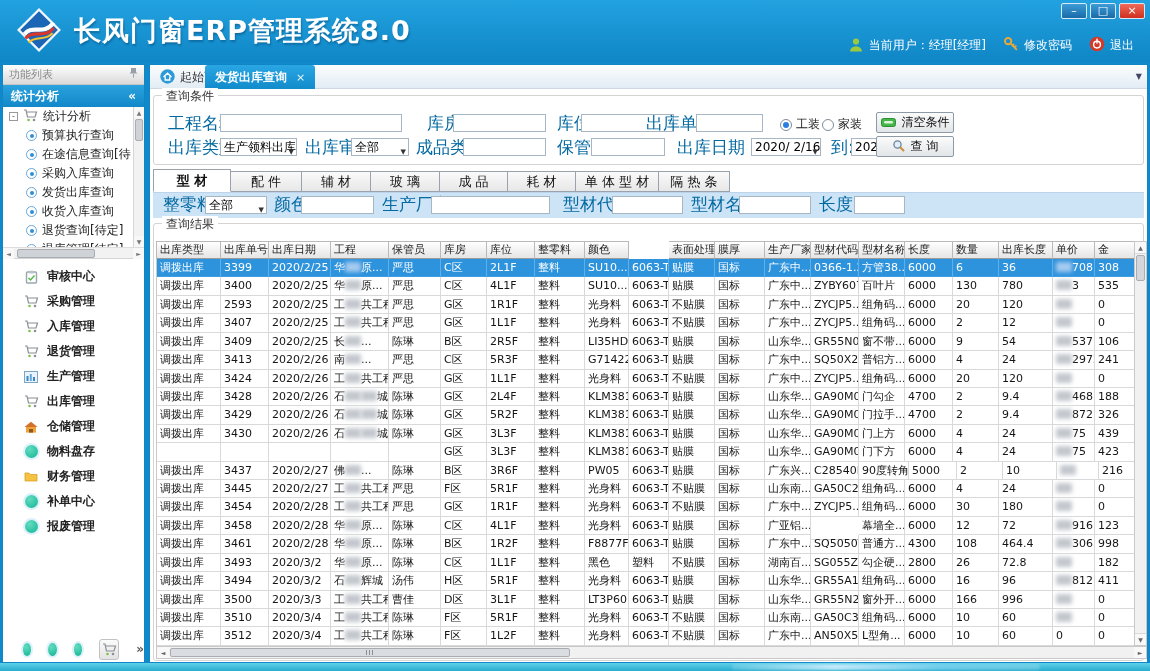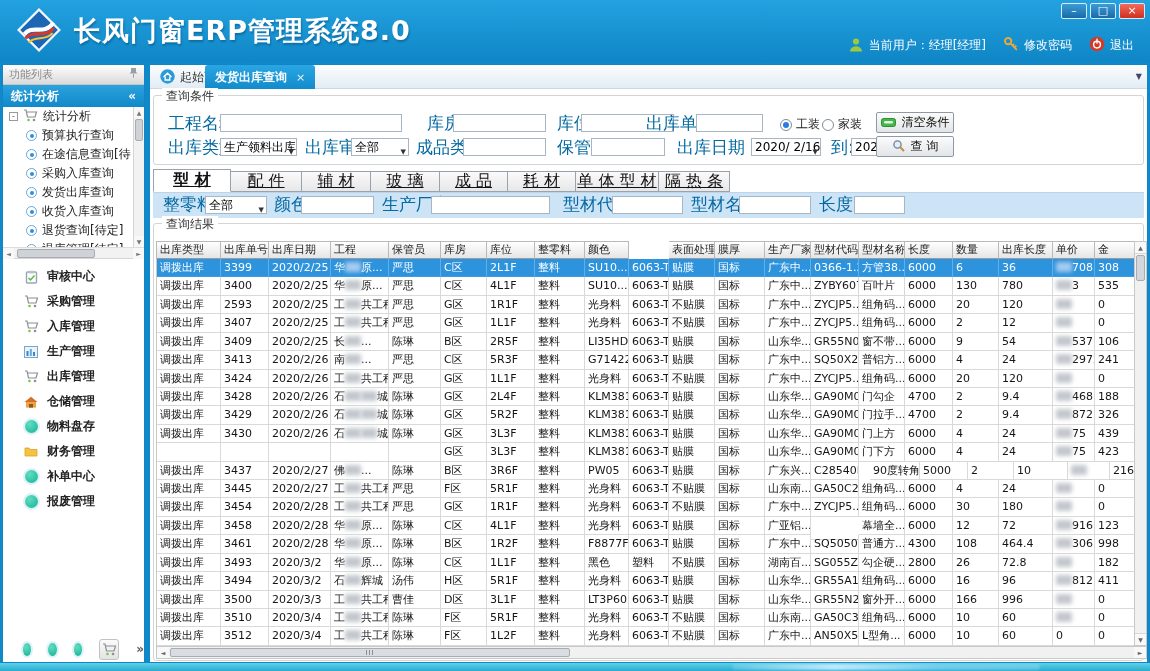--- a/index.html
+++ b/index.html
@@ -81,21 +81,21 @@
   .r1 { top:49px; } .r2 { top:73px; }
   .btn { position:absolute; height:21px; border:1px solid #8d9aa6; border-radius:2px;
     background:linear-gradient(#fbfbfb,#e2e5e8); font-size:12px; color:#111; display:flex;
     align-items:center; justify-content:center; gap:6px; cursor:default; }
   .radio { position:absolute; display:flex; align-items:center; gap:4px; font-size:12px; color:#222; top:51px; }
   .rdot { width:12px; height:12px; border-radius:50%; border:1px solid #7f8c99; background:#fff; position:relative; flex:none; }
   .radio.on .rdot::after { content:""; position:absolute; inset:2px; border-radius:50%; background:#2a7de1; }
 
   .mtabs { position:absolute; left:3px; top:104px; height:23px; display:flex; align-items:flex-end; }
   .mtab { height:21px; border:1px solid #9aa2ab; border-left:none; background:linear-gradient(#fafafa,#e7e7e7);
-    font-size:16px; color:#111; display:flex; align-items:center; justify-content:center; cursor:default; white-space:nowrap;text-decoration:underline; }
+    font-size:13px; color:#111; display:flex; align-items:center; justify-content:center; cursor:default; white-space:nowrap; }
   .mtab:first-child { border-left:1px solid #9aa2ab; }
   .mtab.active { height:23px; background:#fff; border-bottom-color:#fff; font-weight:bold; }
 
   .filterbar { position:absolute; left:3px; top:127px; width:991px; height:26px; background:#cde3f6; border-top:1px solid #bdd3e9; }
   .flbl { top:130px; } .finp { top:131px; }
 
   .tablewrap { position:absolute; left:6px; top:176px; width:991px; height:418px; }
   .thead { position:absolute; top:0; left:0; height:18px; display:flex; width:978px; border-left:1px solid #b9b9b9; }
   .th { border-right:1px solid #b9b9b9; border-top:1px solid #b9b9b9; border-bottom:1px solid #9a9a9a;
     background:linear-gradient(#ffffff,#e5e5e5); font-size:11px; padding-left:3px; line-height:16px;
@@ -263,20 +263,30 @@
         </div>
         <div class="menu-item">
           <span class="ic">
             <svg width="15" height="13" viewBox="0 0 15 13">
               <path d="M1 1h2l1.5 7h7.5l1.5-5H4" fill="none" stroke="#8a9096" stroke-width="1.2"></path>
               <circle cx="5.5" cy="11" r="1.3" fill="#7ec34a"></circle>
               <circle cx="11" cy="11" r="1.3" fill="#8a9096"></circle>
             </svg>
           </span>
           <span>入库管理</span>
+        </div>
+        <div class="menu-item">
+          <span class="ic">
+            <svg width="15" height="13" viewBox="0 0 15 13">
+              <path d="M1 1h2l1.5 7h7.5l1.5-5H4" fill="none" stroke="#8a9096" stroke-width="1.2"></path>
+              <circle cx="5.5" cy="11" r="1.3" fill="#7ec34a"></circle>
+              <circle cx="11" cy="11" r="1.3" fill="#8a9096"></circle>
+            </svg>
+          </span>
+          <span>退货管理</span>
         </div>
         <div class="menu-item">
           <span class="ic">
             <svg width="14" height="12">
               <rect x="0.5" y="0.5" width="13" height="11" fill="#eaf3fb" stroke="#7aa6c8"></rect>
               <rect x="2.5" y="5" width="2" height="5" fill="#3b87c8"></rect>
               <rect x="5.8" y="3" width="2" height="7" fill="#63a9dd"></rect>
               <rect x="9" y="6" width="2" height="4" fill="#3b87c8"></rect>
             </svg>
           </span>
@@ -707,21 +717,21 @@
             <span class="td" style="width: 52px;">陈琳</span>
             <span class="td" style="width: 46px;">B区</span>
             <span class="td" style="width: 48px;">3R6F</span>
             <span class="td" style="width: 50px;">整料</span>
             <span class="td" style="width: 44px;">PW05</span>
             <span class="td" style="width: 40px;">6063-T5</span>
             <span class="td" style="width: 46px;">贴膜</span>
             <span class="td" style="width: 50px;">国标</span>
             <span class="td" style="width: 46px;">广东兴...</span>
             <span class="td" style="width: 48px;">C28540B</span>
-            <span class="td" style="width: 50px; margin-left: 11px;">90度转角</span>
+            <span class="td" style="width: 50px;">90度转角</span>
             <span class="td" style="width: 48px;">5000</span>
             <span class="td" style="width: 46px;">2</span>
             <span class="td" style="width: 54px;">10</span>
             <span class="td" style="width: 42px;"><span class="blur"></span></span>
             <span class="td" style="width: 40px;">216</span>
           </div>
           <div class="tr">
             <span class="td" style="width: 64px;">调拨出库</span>
             <span class="td" style="width: 48px;">3445</span>
             <span class="td" style="width: 62px;">2020/2/27</span>

